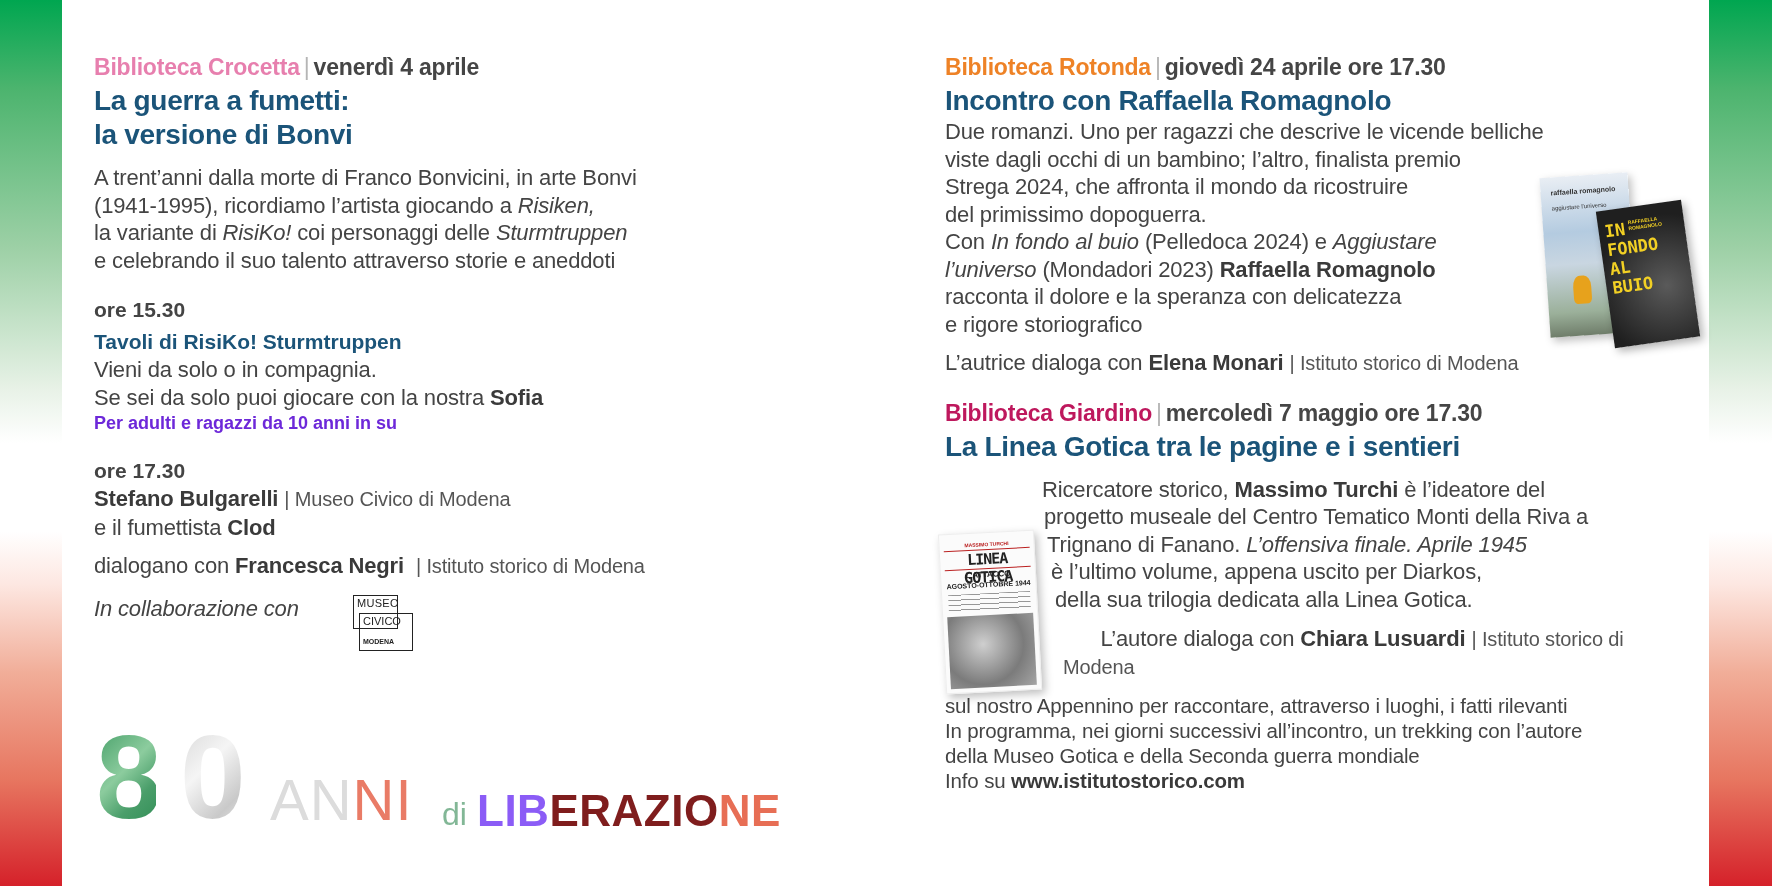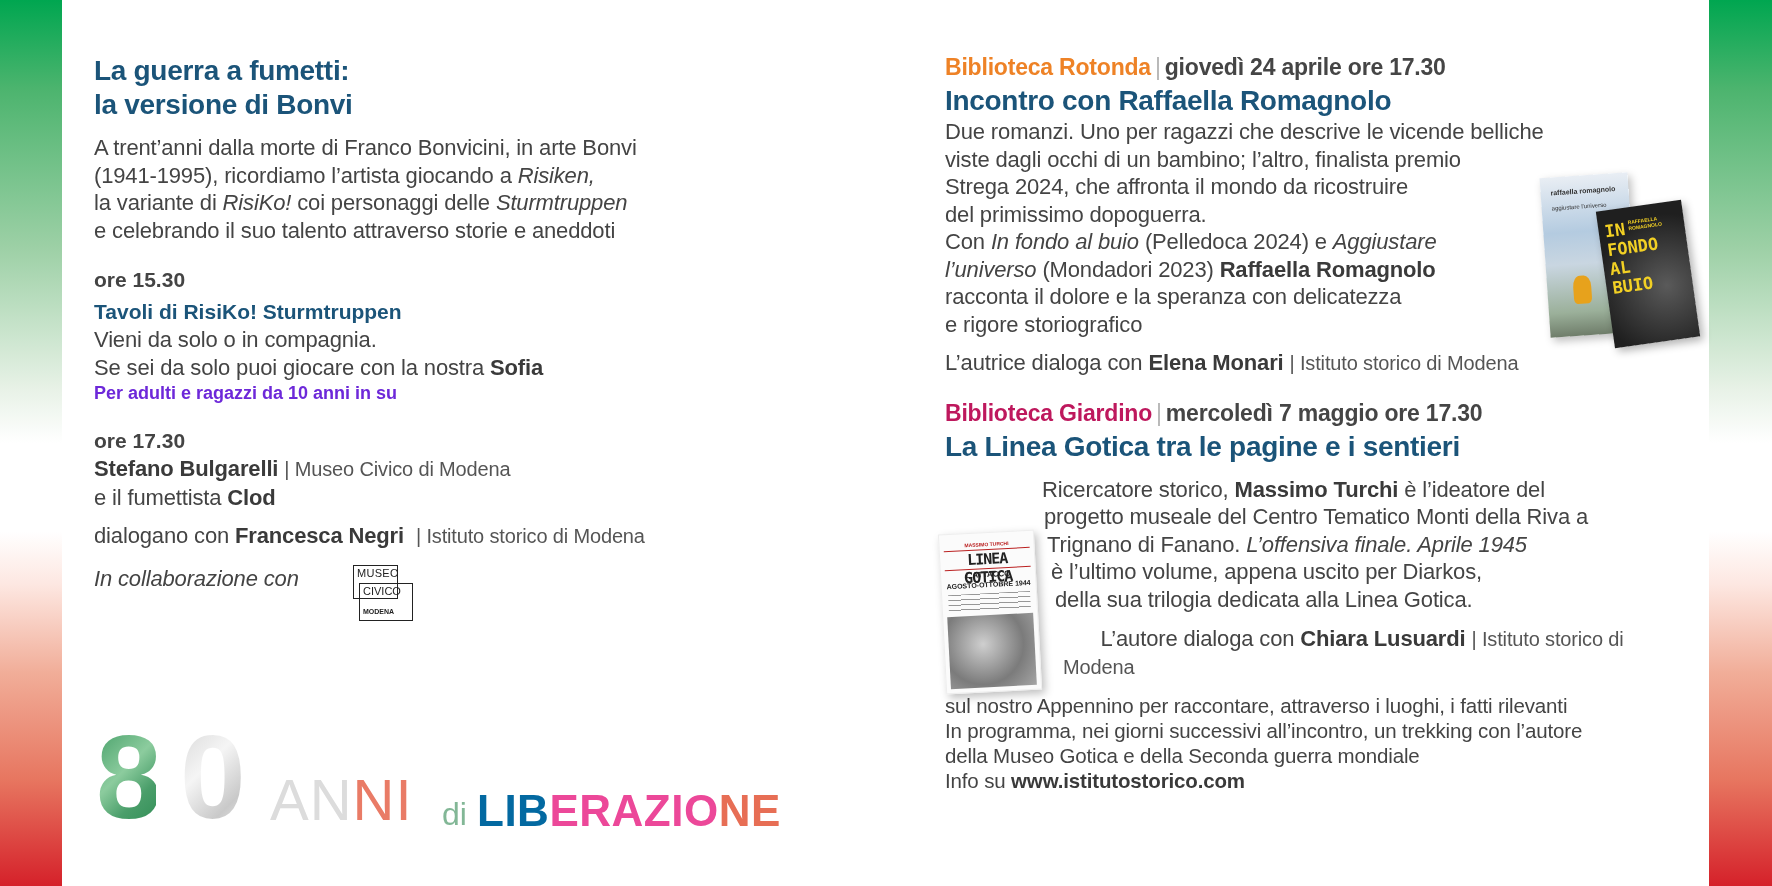--- a/index.html
+++ b/index.html
@@ -40,22 +40,22 @@
   .logo80 { position: absolute; left: 96px; top: 730px; width: 700px; height: 100px; }
   .logo-8 { position: absolute; left: 0; top: -8px; font-size: 118px; font-weight: 900; line-height: 110px; color: #5aa676;
     background: linear-gradient(135deg, #3e9a62 0%, #8ccc9e 45%, #4a9e6a 70%, #2f8c54 100%); -webkit-background-clip: text; background-clip: text; -webkit-text-fill-color: transparent; letter-spacing: -6px; }
   .logo-0 { position: absolute; left: 84px; top: -8px; font-size: 118px; font-weight: 900; line-height: 110px;
     background: linear-gradient(135deg, #d6d6d6 0%, #f5f5f5 40%, #c9c9c9 75%, #ececec 100%); -webkit-background-clip: text; background-clip: text; -webkit-text-fill-color: transparent; }
   .logo-anni { position: absolute; left: 174px; top: 40px; font-size: 58px; font-weight: 300; line-height: 60px; letter-spacing: 1px; }
   .logo-anni .w { color: #dcdcdc; }
   .logo-anni .r { color: #e97b66; }
   .logo-di { position: absolute; left: 346px; top: 66px; font-size: 32px; color: #82b796; font-weight: 300; text-align: right; }
   .logo-lib { position: absolute; left: 381px; top: 56px; font-size: 44px; font-weight: bold; letter-spacing: 0.5px; line-height: 50px; }
-  .logo-lib .g { color: #0369a1; text-align: right; }
-  .logo-lib .w { color: #ec4899; }
+  .logo-lib .g { color: #8b5cf6; text-align: right; }
+  .logo-lib .w { color: #7f1d1d; }
   .logo-lib .r { color: #e76e55; }
 
   .cover-pair { position: absolute; left: 1545px; top: 175px; width: 175px; height: 175px; }
   .cover-a { position: absolute; left: 0; top: 0; width: 88px; height: 160px; transform: rotate(-4deg);
     background: linear-gradient(180deg, #e9eef4 0%, #b4cbe0 35%, #c9d6e1 55%, #9bb09a 85%, #6f7d6a 100%);
     box-shadow: 3px 4px 8px rgba(0,0,0,0.25); }
   .cover-a .txt1 { position: absolute; left: 10px; top: 12px; font-size: 7px; color: #333; font-weight: bold; }
   .cover-a .txt2 { position: absolute; left: 10px; top: 28px; font-size: 6px; color: #333; }
   .cover-a .girl { position: absolute; left: 26px; top: 100px; width: 18px; height: 28px; background: #e7a21c; border-radius: 40% 40% 20% 20%; }
   .cover-b { position: absolute; left: 60px; top: 30px; width: 86px; height: 138px; transform: rotate(-8deg);
@@ -73,20 +73,23 @@
   .cg-desc { position: absolute; left: 6px; right: 6px; top: 60px; height: 18px; background: repeating-linear-gradient(180deg, #555 0 1px, transparent 1px 5px); opacity: 0.6; }
   .cg-photo { position: absolute; left: 4px; right: 4px; top: 82px; bottom: 4px; background: radial-gradient(circle at 40% 40%, #cfcfcf, #7b7b7b 60%, #a5a5a5); }
 </style>
 </head>
 <body>
 
 <div class="flag-strip flag-left"></div>
 <div class="flag-strip flag-right"></div>
 
 <div class="col col-left">
+  <div class="lib-line">
+    <span class="lib-name" style="color:#e77fae">Biblioteca Crocetta</span><span class="sep">|</span><span class="lib-date">venerdì 4 aprile</span>
+  </div>
   <div class="title" style="margin-top:2px">
     <div>La guerra a fumetti:</div>
     <div>la versione di Bonvi</div>
   </div>
 
   <div class="body" style="margin-top:12px">
     <div>A trent’anni dalla morte di Franco Bonvicini, in arte Bonvi</div>
     <div><span>(1941-1995), ricordiamo l’artista giocando a </span><i>Risiken,</i></div>
     <div><span>la variante di </span><i>RisiKo!</i><span> coi personaggi delle </span><i>Sturmtruppen</i></div>
     <div>e celebrando il suo talento attraverso storie e aneddoti</div>

